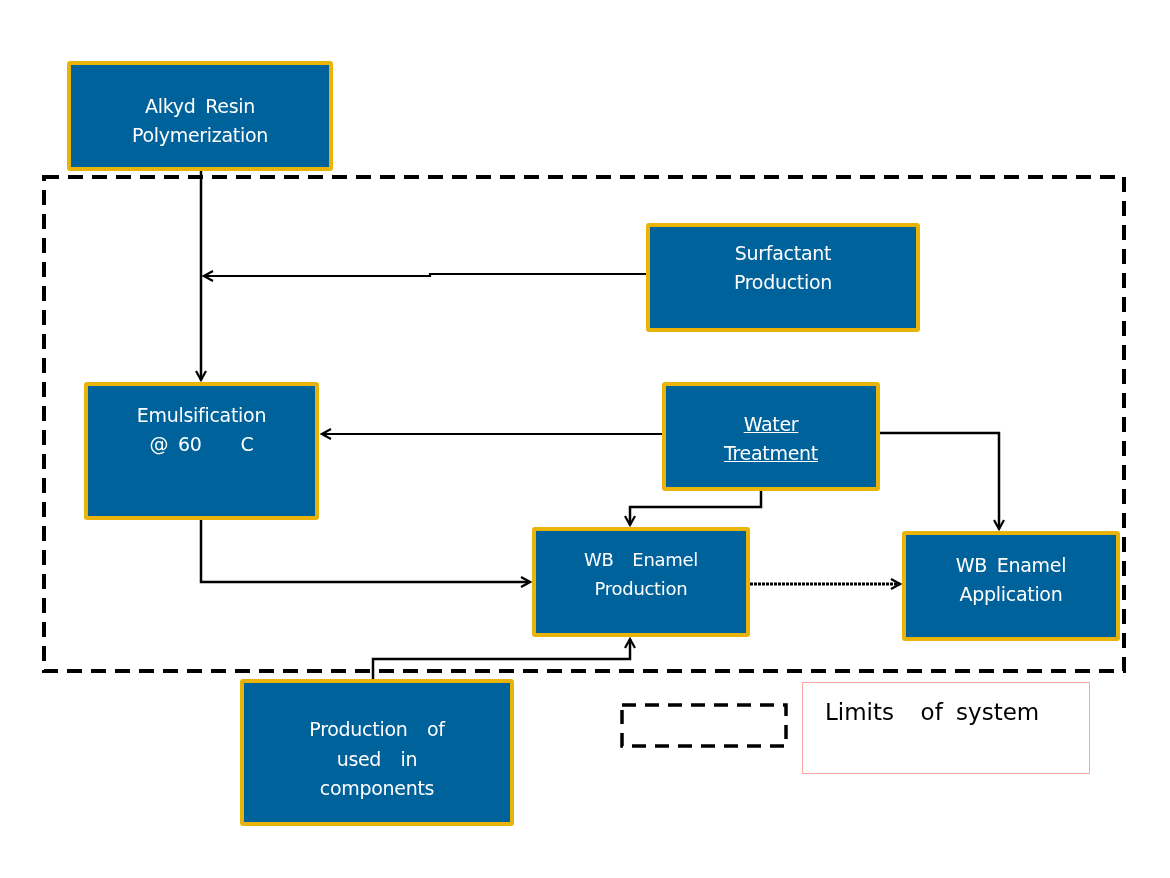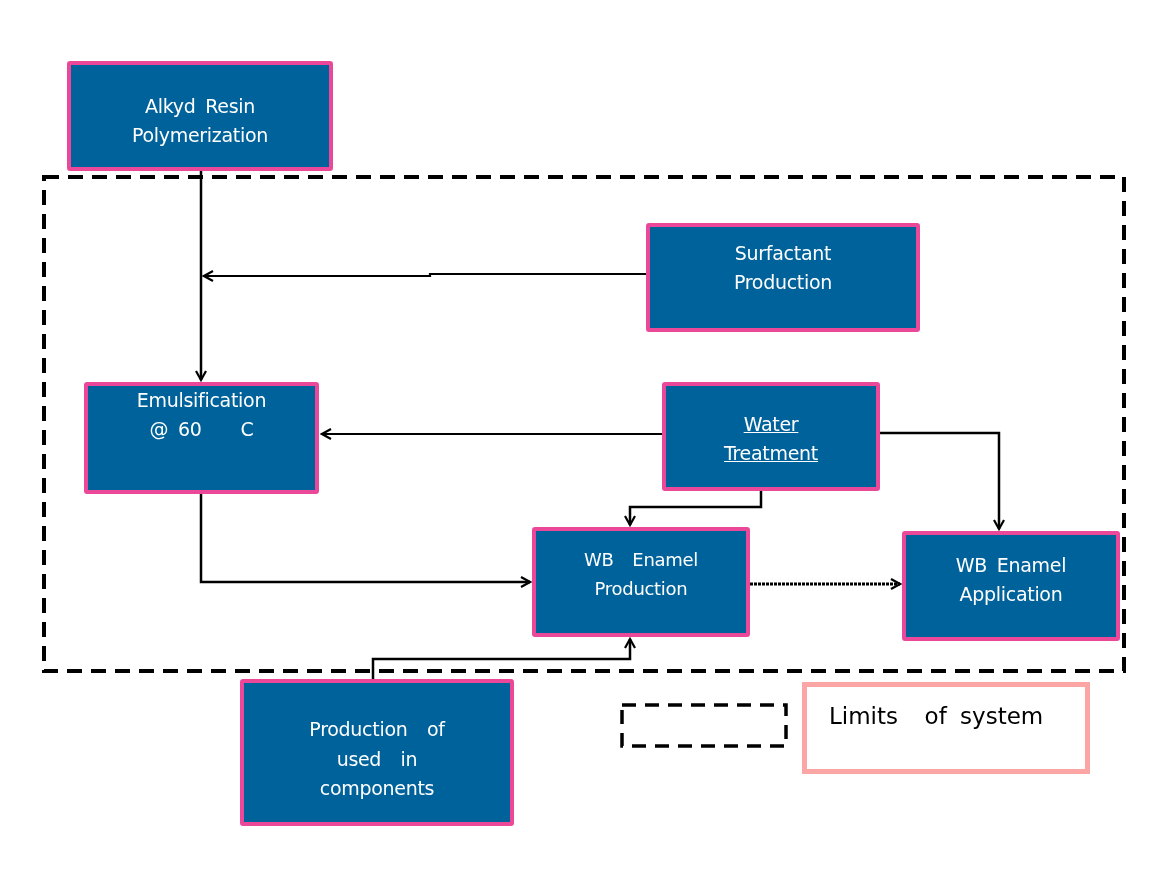--- a/index.html
+++ b/index.html
@@ -16,52 +16,52 @@
     }
     #canvas {
       position: absolute;
       left: 0; top: 0;
       width: 1170px; height: 878px;
     }
     .box {
       position: absolute;
       box-sizing: border-box;
       background: #00629b;
-      border: 4px solid #ec4899;
+      border: 4px solid #eab308;
       border-radius: 3px;
       color: #ffffff;
       display: flex;
       flex-direction: column;
       align-items: center;
       justify-content: flex-start;
       text-align: center;
       font-family: "DejaVu Sans", sans-serif;
       font-size: 19px;
       line-height: 29px;
       letter-spacing: -0.3px;
       word-spacing: 4px;
     }
     .box .line {
       white-space: pre;
       display: block;
     }
     #box-alkyd { left: 67px; top: 61px; width: 266px; height: 110px; padding-top: 27px; }
     #box-surfactant { left: 646px; top: 223px; width: 274px; height: 109px; padding-top: 12px; }
-    #box-emulsification { left: 84px; top: 382px; width: 235px; height: 112px; }
+    #box-emulsification { left: 84px; top: 382px; width: 235px; height: 138px; padding-top: 15px; }
     #box-water { left: 662px; top: 382px; width: 218px; height: 109px; padding-top: 24px; text-decoration: underline; }
     #box-enamel-prod { left: 532px; top: 527px; width: 218px; height: 110px; padding-top: 14px; font-size: 18px; }
     #box-enamel-app { left: 902px; top: 531px; width: 218px; height: 110px; padding-top: 16px; }
     #box-other { left: 240px; top: 679px; width: 274px; height: 147px; padding-top: 32px; line-height: 29.5px; }
 
     #legend-box {
       position: absolute;
       left: 802px; top: 682px;
       width: 288px; height: 92px;
       box-sizing: border-box;
-      border: 5px solid #fca5a5;
+      border: 1px solid #fca5a5;
       background: #ffffff;
       color: #000000;
       font-family: "DejaVu Sans", sans-serif;
       font-size: 23px;
       line-height: 31px;
       padding: 14px 0 0 22px;
       word-spacing: 6px;
     }
     #legend-box .line { display: block; white-space: pre; }
   </style>

